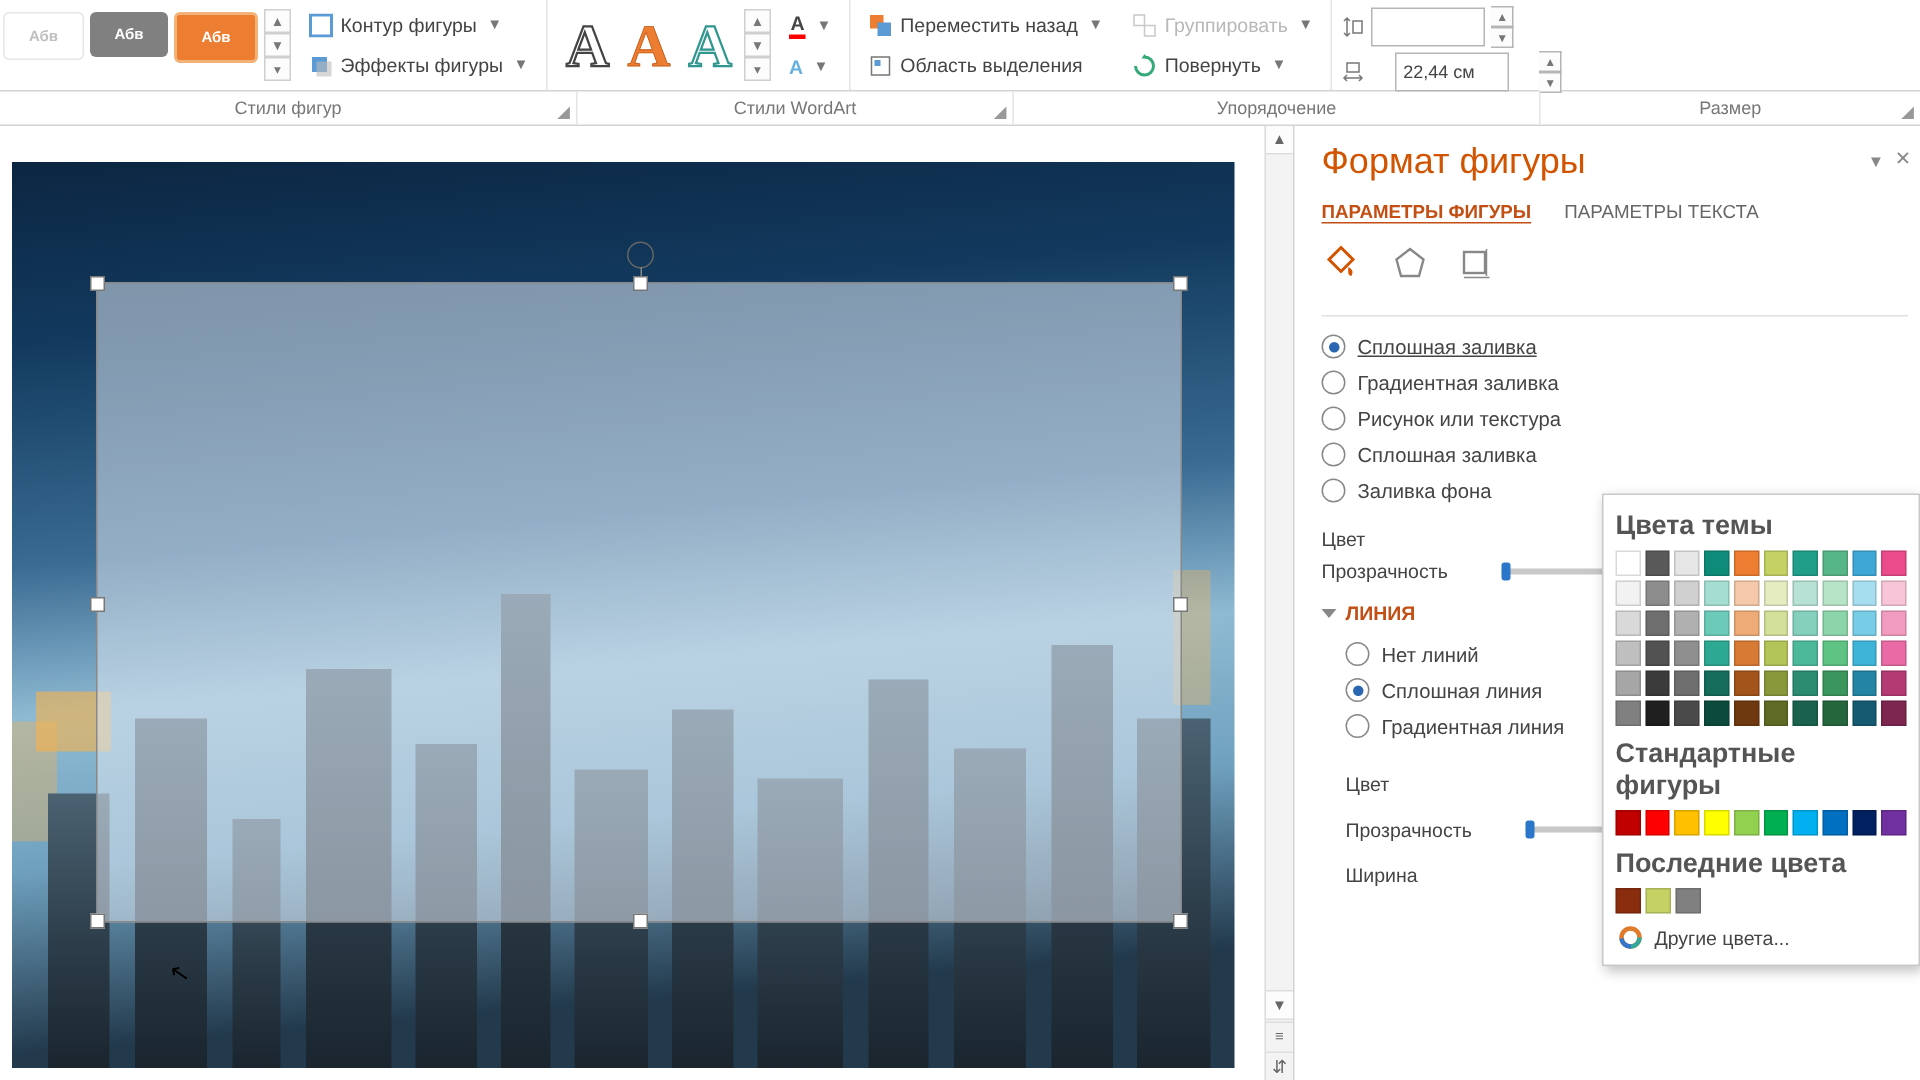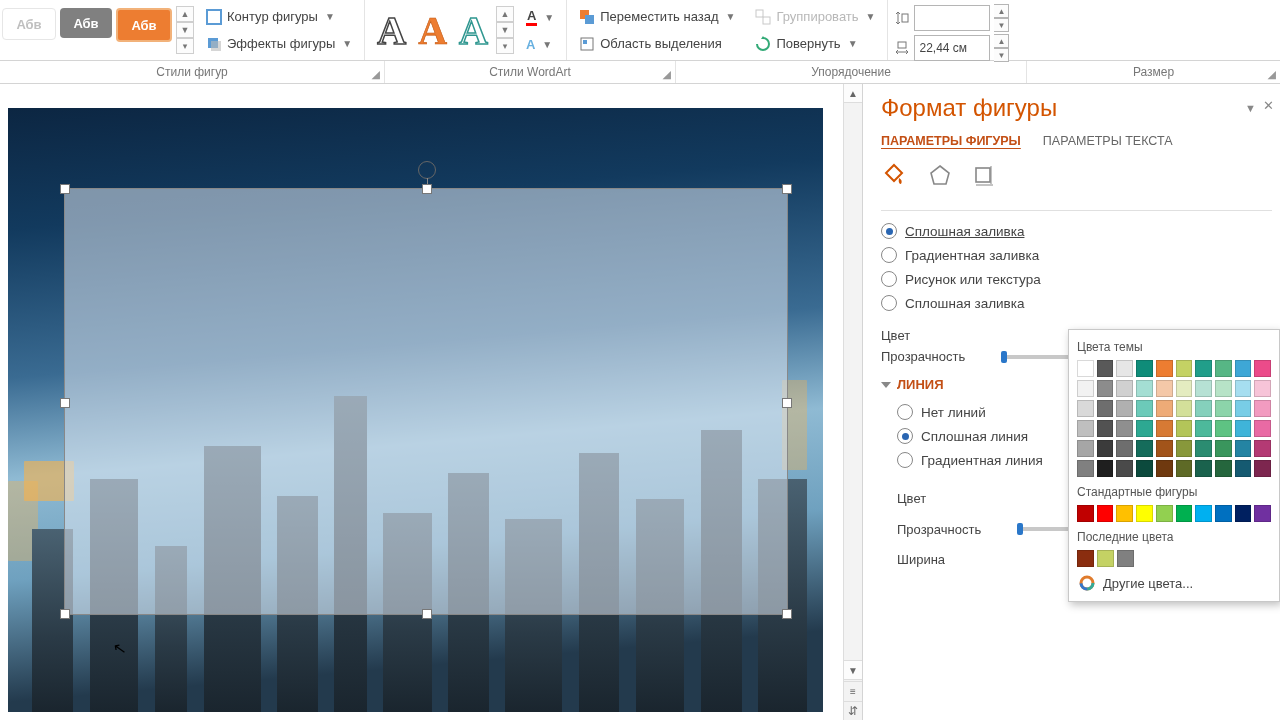--- a/index.html
+++ b/index.html
@@ -1,18 +1,18 @@
 <!DOCTYPE html>
 <html><head>
 <meta charset="utf-8">
 <style>
 html,body{margin:0;padding:0;width:1280px;height:720px;overflow:hidden;font-family:"Segoe UI",Arial,sans-serif;font-size:13px;color:#444;background:#fff;}
 .ribbon{display:flex;height:60px;border-bottom:1px solid #d4d4d4;background:#fff;}
 .rgroup{display:flex;align-items:center;padding:0 6px;border-right:1px solid #e4e4e4;height:60px;box-sizing:border-box;position:relative;}
-.style-btn{width:52px;height:30px;border-radius:4px;font-weight:bold;font-size:13px;display:flex;align-items:center;justify-content:center;margin:2px;}
+.style-btn{width:52px;height:30px;border-radius:4px;font-weight:bold;font-size:10px;display:flex;align-items:center;justify-content:center;margin:2px;}
 .style-btn.light{background:#fff;border:1px solid #e6e6e6;color:#bfbfbf;}
 .style-btn.dark{background:#808080;color:#fff;}
 .style-btn.sel{background:#ed7d31;color:#fff;border:2px solid #f2b27a;}
 .gallery-more{display:flex;flex-direction:column;justify-content:space-between;height:48px;margin-left:2px;}
 .tiny-arrow,.mini-btn{width:16px;height:14px;border:1px solid #cfcfcf;font-size:9px;display:flex;align-items:center;justify-content:center;background:#fcfcfc;color:#777;}
 .stack{display:flex;flex-direction:column;justify-content:space-around;height:54px;}
 .stack-item{display:flex;align-items:center;gap:5px;padding:2px 6px;white-space:nowrap;font-size:13px;}
 .stack-item .drop{font-size:10px;color:#777;margin-left:2px;}
 .small-icon{width:16px;height:16px;display:inline-block;}
 .wa-letter{font-family:"Times New Roman",serif;font-size:40px;font-weight:bold;display:inline-block;margin:0 6px;}
@@ -63,21 +63,21 @@
 .radio.checked:after{content:"";width:7px;height:7px;background:#2a66b2;border-radius:50%;}
 .prop-row{display:flex;align-items:center;gap:10px;padding:3px 0;font-size:13px;}
 .prop-label{width:110px;}
 .slider-track{flex:0 0 80px;height:4px;background:#c8c8c8;border-radius:2px;position:relative;}
 .slider-thumb{position:absolute;left:0;top:-4px;width:6px;height:12px;background:#2a77c9;border-radius:2px;}
 .num-input{display:flex;align-items:center;border:1px solid #b5b5b5;width:74px;height:22px;background:#fff;}
 .num-input span{flex:1;padding:0 6px;font-size:12.5px;}
 .num-input .spn{display:flex;flex-direction:column;}
 .num-input .spn div{width:14px;height:10px;border-left:1px solid #ccc;font-size:7px;display:flex;align-items:center;justify-content:center;color:#777;}
 .color-popup{position:absolute;right:0;top:245px;width:194px;background:#fff;border:1px solid #c8c8c8;box-shadow:2px 3px 8px rgba(0,0,0,0.25);padding:6px 8px 6px 8px;z-index:50;}
-.cp-heading{font-size:12px;color:#555;font-weight:normal;margin:4px 0 6px 0;}
+.cp-heading{font-size:18px;color:#555;font-weight:bold;margin:4px 0 6px 0;}
 .swatch-row{display:flex;gap:3px;margin-bottom:3px;}
 .sw{width:15px;height:15px;border:1px solid rgba(0,0,0,0.15);}
 .cp-item{display:flex;align-items:center;gap:8px;padding:4px 2px;font-size:13px;}
 .cp-icon{width:16px;height:16px;display:inline-block;}
 .color-btn{display:flex;align-items:center;border:1px solid #c9c9c9;border-radius:2px;height:24px;background:#fff;margin-left:auto;margin-right:8px;}
 .color-btn .bucket{width:28px;display:flex;align-items:center;justify-content:center;position:relative;}
 .color-btn .bucket:after{content:"";position:absolute;bottom:2px;left:5px;width:18px;height:4px;background:#ed7d31;}
 .color-btn .dd{width:16px;border-left:1px solid #d0d0d0;font-size:9px;display:flex;align-items:center;justify-content:center;color:#777;height:100%;}
 .ul{text-decoration:underline;}
 svg{display:block;}
@@ -197,21 +197,21 @@
               <path d="M4 2 L4 14 M2 4 L4 2 L6 4 M2 12 L4 14 L6 12" stroke="#777" fill="none"></path>
               <rect x="8" y="4" width="6" height="8" fill="none" stroke="#777"></rect>
             </svg>
         </span>
         <div class="size-box"></div>
         <div class="spinner">
             <div>▲</div>
             <div>▼</div>
           </div>
       </div>
-      <div style="display:flex;align-items:center;gap:4px;padding:1px 0;">
+      <div style="display:flex;align-items:center;gap:20px;padding:1px 0;">
         <span class="small-icon">
           <svg class="shape-icon" viewBox="0 0 16 16">
               <path d="M2 12 L14 12 M4 10 L2 12 L4 14 M12 10 L14 12 L12 14" stroke="#777" fill="none"></path>
               <rect x="4" y="2" width="8" height="6" fill="none" stroke="#777"></rect>
             </svg>
         </span>
         <div class="size-box">22,44 см</div>
         <div class="spinner">
             <div>▲</div>
             <div>▼</div>
@@ -327,20 +327,24 @@
           <span>Градиентная заливка</span>
         </div>
       <div class="radio-row">
           <span class="radio"></span>
           <span>Рисунок или текстура</span>
         </div>
       <div class="radio-row">
           <span class="radio"></span>
           <span>Сплошная заливка</span>
         </div>
+      <div class="radio-row">
+          <span class="radio"></span>
+          <span>Заливка фона</span>
+        </div>
       <div class="prop-row" style="margin-top:10px;">
         <span class="prop-label">Цвет</span>
       </div>
       <div class="prop-row">
         <span class="prop-label">Прозрачность</span>
         <div class="slider-track">
             <div class="slider-thumb"></div>
           </div>
       </div>
     </div>

